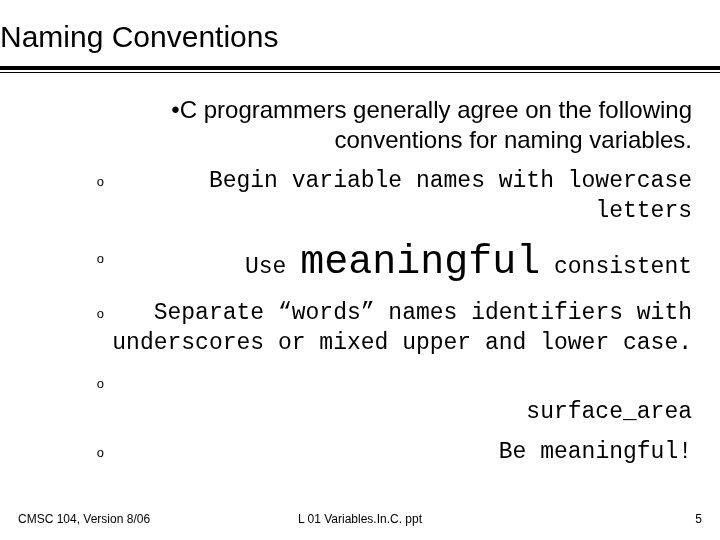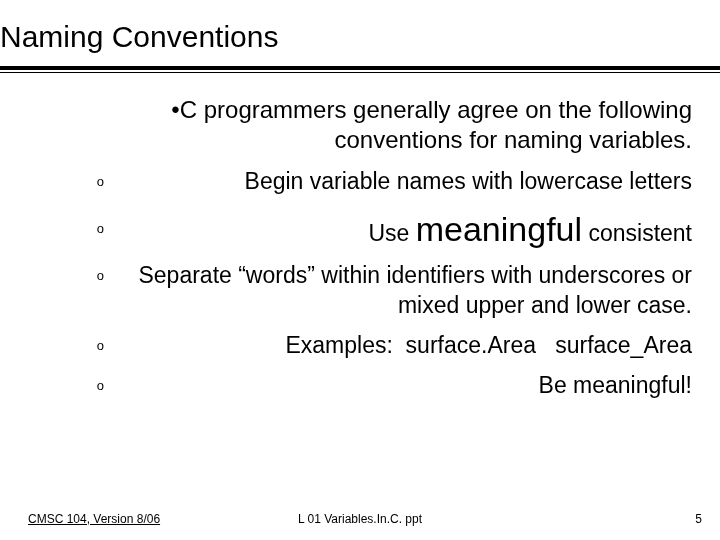--- a/index.html
+++ b/index.html
@@ -64,41 +64,41 @@
     display: flex;
   }
   .sub-item .marker {
     font-size: 13px;
     width: 26px;
     flex-shrink: 0;
     padding-top: 7px;
   }
   .sub-item .txt {
     flex: 1;
+    font-family: Liberation Mono, monospace;
   }
   .big-word {
-    font-size: 34px;
+    font-size: 40px;
     font-weight: normal;
   }
   .examples-line2 {
     padding-left: 122px;
   }
   .footer {
     position: absolute;
     bottom: 14px;
     left: 0;
     width: 100%;
     font-size: 12px;
     color: black;
   }
   .footer-left {
     position: absolute;
-    left: 28px;
+    left: 18px;
     bottom: 0;
-    text-decoration: underline;
   }
   .footer-center {
     position: absolute;
     left: 50%;
     transform: translateX(-50%);
     bottom: 0;
   }
   .footer-right {
     position: absolute;
     right: 18px;
@@ -132,27 +132,28 @@
 
       <div class="sub-item">
         <span class="marker" style="padding-top:14px;">o</span>
         <span class="txt">
           <span>Use </span><span class="big-word">meaningful</span><span> consistent</span>
         </span>
       </div>
 
       <div class="sub-item">
         <span class="marker">o</span>
-        <span class="txt">Separate “words” within identifiers with underscores or mixed upper and lower case.</span>
+        <span class="txt">Separate “words” names identifiers with underscores or mixed upper and lower case.</span>
       </div>
 
       <div class="sub-item">
         <span class="marker">o</span>
         <span class="txt">
-          <span>Examples:&nbsp;&nbsp;surface.Area&nbsp;&nbsp;&nbsp;surface_Area</span><br>
+          <br>
+          <span class="examples-line2">surface_area</span>
         </span>
       </div>
 
       <div class="sub-item">
         <span class="marker">o</span>
         <span class="txt">Be meaningful!</span>
       </div>
 
     </div>
   </div>

